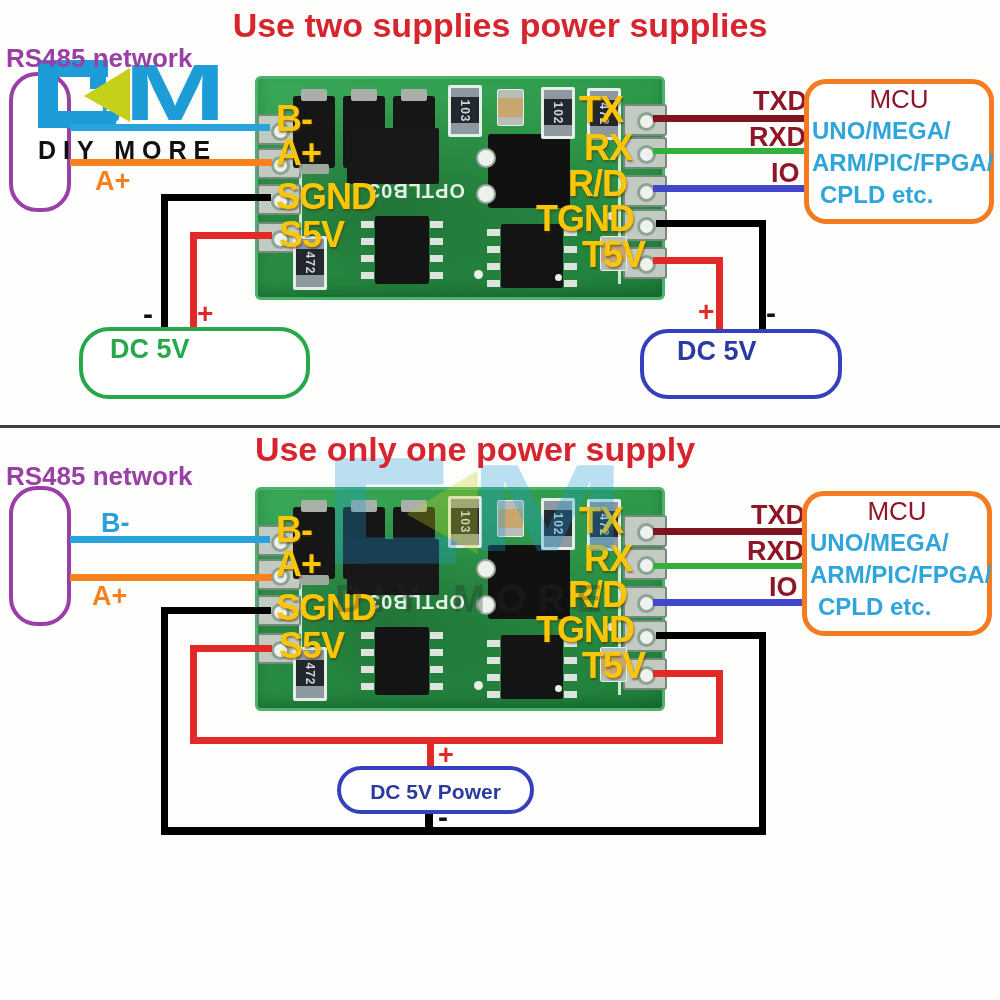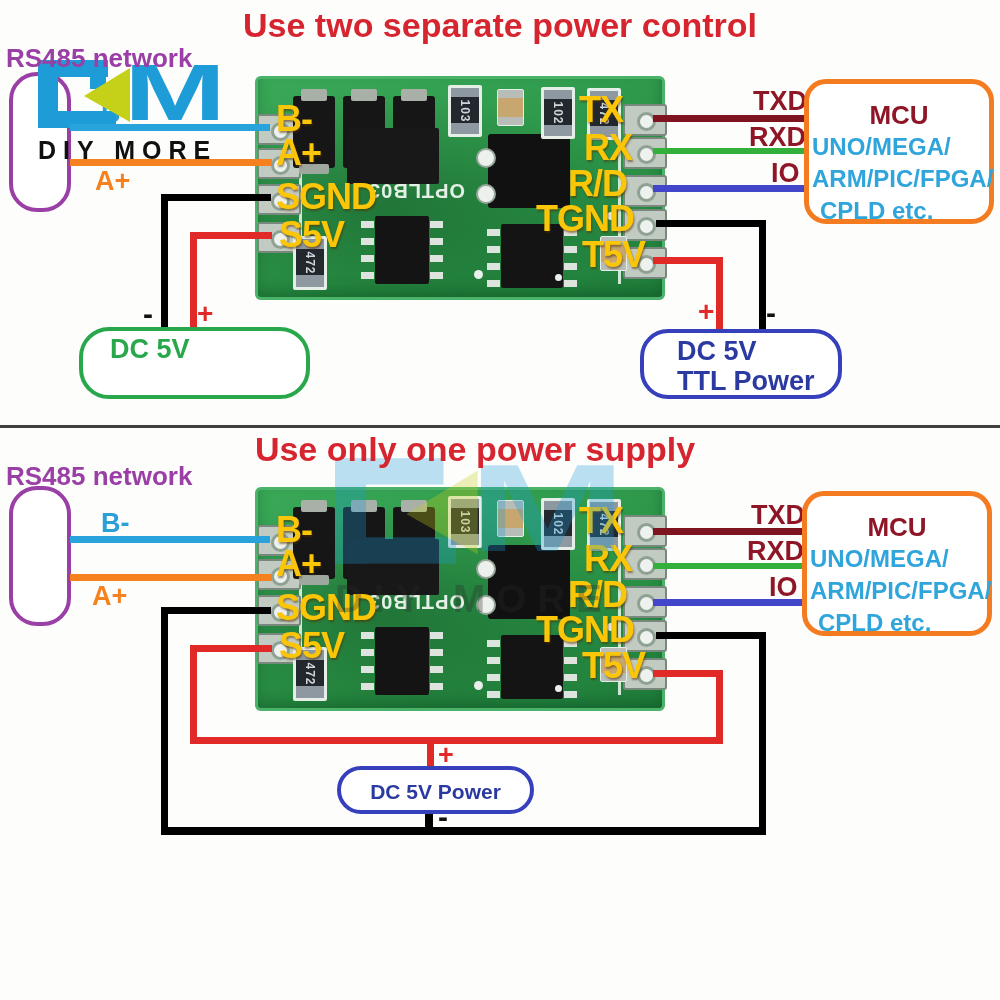--- a/index.html
+++ b/index.html
@@ -15,21 +15,21 @@
   .logo{position:absolute;z-index:3;width:200px;}
   .logo-text{font-size:25px;font-weight:bold;color:#101010;letter-spacing:7px;margin-top:2px;white-space:nowrap;}
   .watermark{position:absolute;left:335px;top:452px;z-index:3;opacity:.3;transform:scale(1.55);transform-origin:top left;pointer-events:none;}
   
   .pbox{position:absolute;background:#fff;z-index:6;font-weight:bold;}
   .pbox-green{border:4px solid #28a74b;border-radius:30px;color:#28a74b;font-size:27px;line-height:31px;padding:3px 0 0 27px;}
   .pbox-blue{border:4px solid #3640bc;border-radius:28px;color:#2b3aa0;font-size:27px;line-height:30px;padding:3px 0 0 33px;}
   .pbox-blue-c{border:4px solid #3640bc;border-radius:24px;color:#2b3aa0;font-size:21px;text-align:center;line-height:44px;}
   
   .mcu-box{position:absolute;width:180px;height:135px;border:5px solid #f47b20;border-radius:22px;background:#fff;z-index:6;}
-  .mcu-title{text-align:center;font-size:26px;font-weight:bold;color:#8e1627;margin-top:16px;}
+  .mcu-title{text-align:center;font-size:26px;font-weight:normal;color:#8e1627;margin-top:0;}
   .mcu-line{font-size:24px;font-weight:bold;color:#2fa5db;line-height:32px;padding-left:3px;white-space:nowrap;}
   .mcu-line-last{padding-left:11px;}
   
   .module-slot{position:absolute;width:410px;height:224px;z-index:1;}
   .board{position:absolute;left:0;top:0;width:410px;height:224px;border-radius:6px;
     background:radial-gradient(ellipse at 32% 58%, rgba(0,30,10,.28), rgba(0,0,0,0) 62%),
                linear-gradient(160deg,#3aa958,#2b9447 55%,#1f7c3a);
     box-shadow:inset 0 0 0 3px #4bb369, inset 0 -8px 16px rgba(0,55,20,.4);}
   .pad{position:absolute;width:40px;height:27px;background:#c2cbc1;border:2px solid #79887c;border-radius:3px;}
   .pad::after{content:"";position:absolute;left:50%;top:50%;width:13px;height:13px;margin:-8px 0 0 -8px;
@@ -59,21 +59,21 @@
     text-shadow:1px 2px 2px rgba(80,50,0,.55);white-space:nowrap;}
   
   .footer{position:absolute;font-size:33px;font-weight:bold;color:#3c4ab4;z-index:6;white-space:pre;letter-spacing:-.5px;}
   .divider{position:absolute;left:0;top:425px;width:1000px;height:3px;background:#3f3f3f;z-index:6;}
 </style>
 </head>
 <body>
 
 <div id="canvas">
 
-  <div class="title" style="top:6px;width:1000px">Use two separate power control</div>
+  <div class="title" style="top:6px;width:1000px">Use two supplies power supplies</div>
 
   <div class="lbl rs485-lbl" style="left:6px;top:45px">RS485 network</div>
   <div class="capsule" style="left:9px;top:72px"></div>
 
   <div class="lbl" style="left:101px;top:100px;font-size:27px;color:#2a9fd8;z-index:2">B-</div>
 
   <div class="logo" style="left:38px;top:56px">
     <svg width="195" height="74" viewBox="0 0 195 74">
       <rect x="0" y="4" width="20" height="68" fill="#1e9cd7"></rect>
       <rect x="0" y="4" width="70" height="17" fill="#1e9cd7"></rect>
@@ -171,21 +171,20 @@
 
   <div class="wire" style="left:656px;top:220px;width:110px;height:7px;background:#000"></div>
   <div class="wire" style="left:759px;top:220px;width:7px;height:112px;background:#000"></div>
   <div class="wire" style="left:653px;top:257px;width:70px;height:7px;background:#e12a28"></div>
   <div class="wire" style="left:716px;top:257px;width:7px;height:75px;background:#e12a28"></div>
   <div class="lbl" style="left:698px;top:298px;font-size:28px;color:#e12a28">+</div>
   <div class="lbl" style="left:766px;top:298px;font-size:30px;color:#111">-</div>
 
   <div class="pbox pbox-blue" style="left:640px;top:329px;width:161px;height:59px">
     <div>DC 5V</div>
-    <div>TTL Power</div>
   </div>
 
   <div class="divider"></div>
 
   <div class="title" style="top:430px;width:950px">Use only one power supply</div>
 
   <div class="lbl rs485-lbl" style="left:6px;top:463px">RS485 network</div>
   <div class="capsule" style="left:9px;top:486px"></div>
 
   <div class="module-slot" style="left:255px;top:487px">

